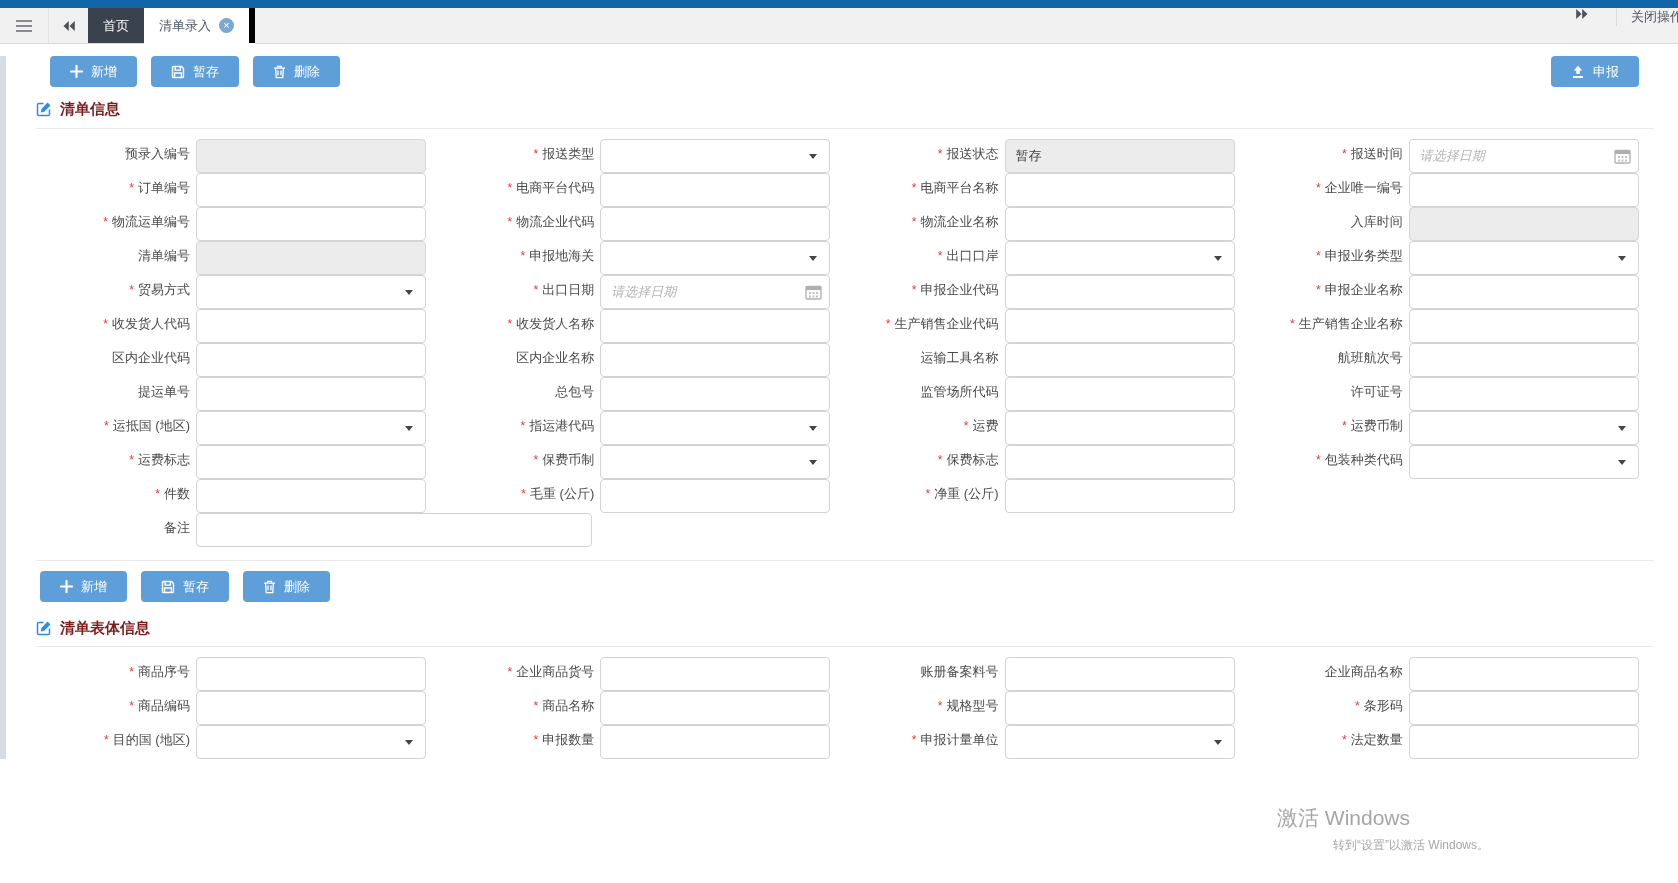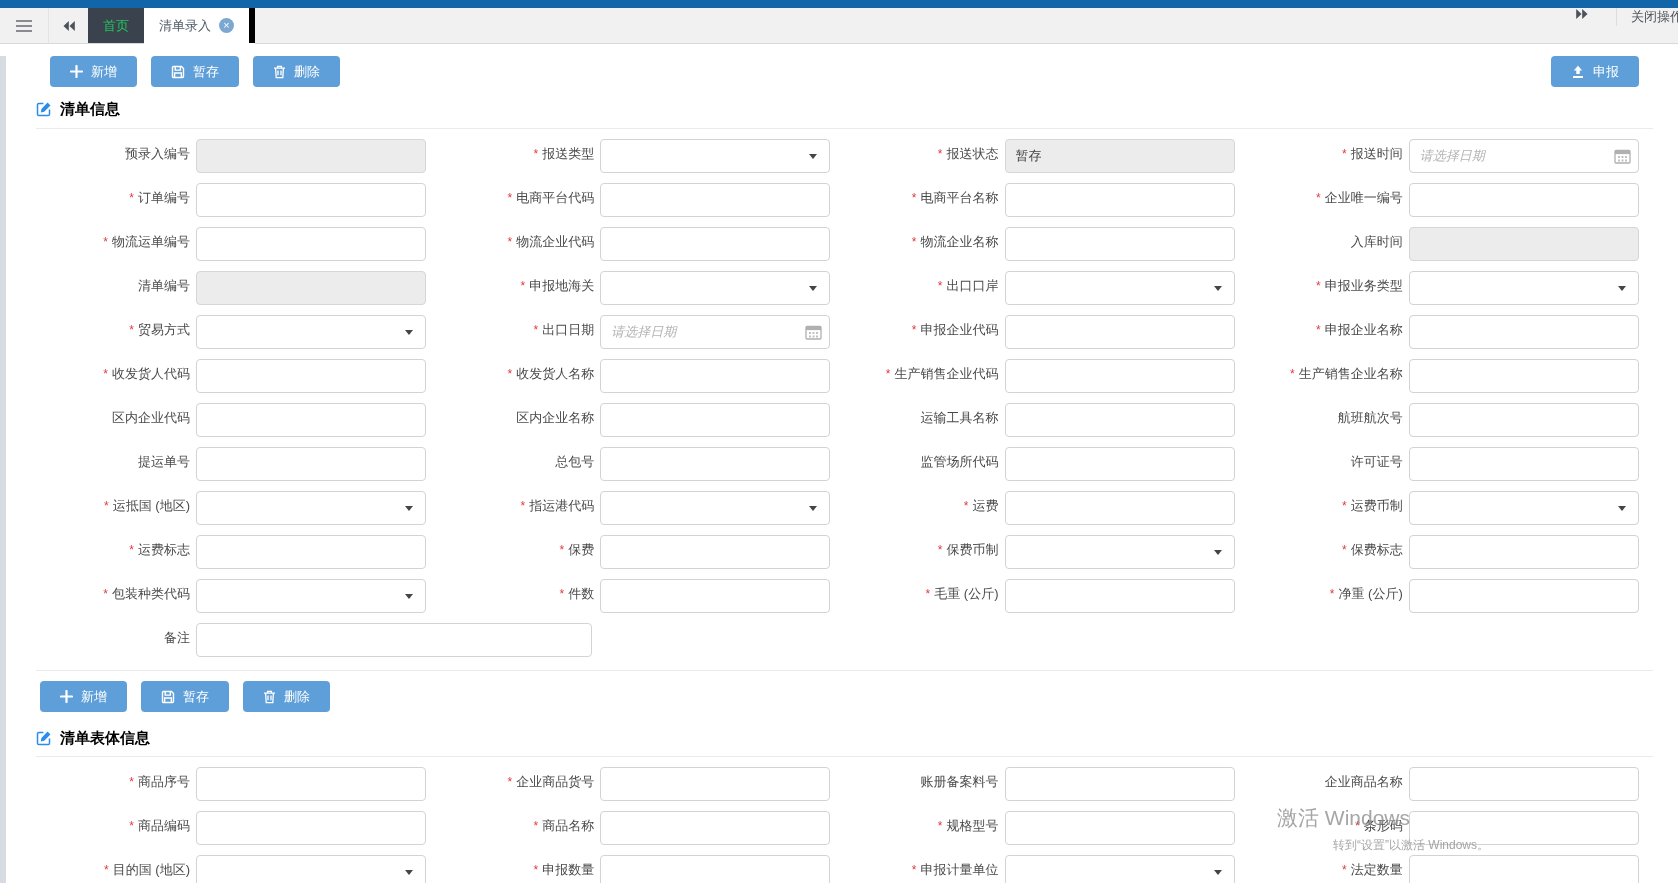--- a/index.html
+++ b/index.html
@@ -11,46 +11,46 @@
   .topstrip { height:8px; background:#1165a9; }
   
   .tabbar {
     height:36px; background:#f1f1f1; border-bottom:1px solid #d9d9d9;
     display:flex; align-items:stretch;
   }
   .burger { width:48px; display:flex; align-items:center; justify-content:center; cursor:pointer; }
   .burger .bars { width:16px; height:2px; background:#8a8a90; box-shadow:0 -5px 0 #8a8a90, 0 5px 0 #8a8a90; }
   .navarr { width:40px; display:flex; align-items:center; justify-content:center; border-left:1px solid #e3e3e3; cursor:pointer; }
   .tab { display:flex; align-items:center; padding:0 15px; font-size:13px; cursor:pointer; white-space:nowrap; }
-  .tab.home { background:#3a424e; color:#22c55e; }
+  .tab.home { background:#3a424e; color:#ffffff; }
   .tab.current { background:#fff; color:#4f5a66; border-right:6px solid #000000; box-shadow:0 1px 0 #fff; }
   .tclose {
     width:15px; height:15px; border-radius:50%; background:#7ca7d1; color:#fff;
     font-size:11px; line-height:14px; text-align:center; margin-left:8px; display:inline-block;
   }
   .tabbar-right { margin-left:auto; display:flex; align-items:flex-start; }
   .closeops { display:flex; align-items:center; border-left:1px solid #dcdcdc; margin-left:14px;
     padding-left:14px; font-size:13px; color:#4c525b; width:62px; overflow:hidden; white-space:nowrap; cursor:pointer; }
   
   .content { position:relative; }
   .leftstrip { position:absolute; left:0; top:0; bottom:0; width:6px; background:#d7dce3; }
   .toolbar { display:flex; align-items:center; margin:12px 25px 0 50px; height:31px; }
   .toolbar.second { margin-left:40px; margin-top:10px; }
   .btn {
     display:inline-flex; align-items:center; justify-content:center; gap:8px;
     background:#5f9fd9; color:#fff; border:none; border-radius:4px; height:31px;
     padding:0 20px; font-size:13px; margin-right:14px; cursor:pointer; font-family:inherit;
   }
   .btn.declare { margin-left:auto; }
   .sec-title { display:flex; align-items:center; gap:8px; margin:12px 25px 0 36px;
-    color:#000000; font-size:15px; font-weight:bold; height:20px; }
+    color:#7f1d1d; font-size:15px; font-weight:bold; height:20px; }
   .hr { height:1px; background:#eaeaea; margin:9px 25px 0 36px; }
   .hr.above-grid2 { margin-top:8px; }
   
-  .grid { display:grid; grid-template-columns:repeat(4,1fr); row-gap:10px; margin:10px 25px 0 36px; }
+  .grid { display:grid; grid-template-columns:repeat(4,1fr); margin:10px 25px 0 36px; }
   .cell { display:flex; min-height:34px; }
   .cell.wide { grid-column:span 2; }
   .lbl { flex:0 0 160px; text-align:right; padding-right:6px; font-size:13px; color:#4a4a4a;
     margin-top:7px; line-height:1.25; white-space:nowrap; }
   .req { color:#e23b3b; margin-right:4px; font-size:12px; }
   .ctl { flex:0 0 230px; position:relative; }
   .cell.wide .ctl { flex:0 0 396px; }
   .inp { width:100%; height:34px; border:1px solid #d3d3d3; border-radius:4px; background:#fff;
     padding:0 10px; font-size:13px; color:#333; outline:none; font-family:inherit; display:block; }
   .inp.dis { background:#ececec; border-color:#d6d6d6; color:#444; }
@@ -399,26 +399,20 @@
           </div>
         </div>
       </div>
       <div class="cell">
         <label class="lbl"><span class="req">*</span><span>运费标志</span></label>
         <div class="ctl">
           <input class="inp" style="">
         </div>
       </div>
       <div class="cell">
-        <label class="lbl"><span class="req">*</span><span>保费</span></label>
-        <div class="ctl">
-          <input class="inp" style="">
-        </div>
-      </div>
-      <div class="cell">
         <label class="lbl"><span class="req">*</span><span>保费币制</span></label>
         <div class="ctl">
           <div class="inp selbox">
             <span class="caret"></span>
           </div>
         </div>
       </div>
       <div class="cell">
         <label class="lbl"><span class="req">*</span><span>保费标志</span></label>
         <div class="ctl">

